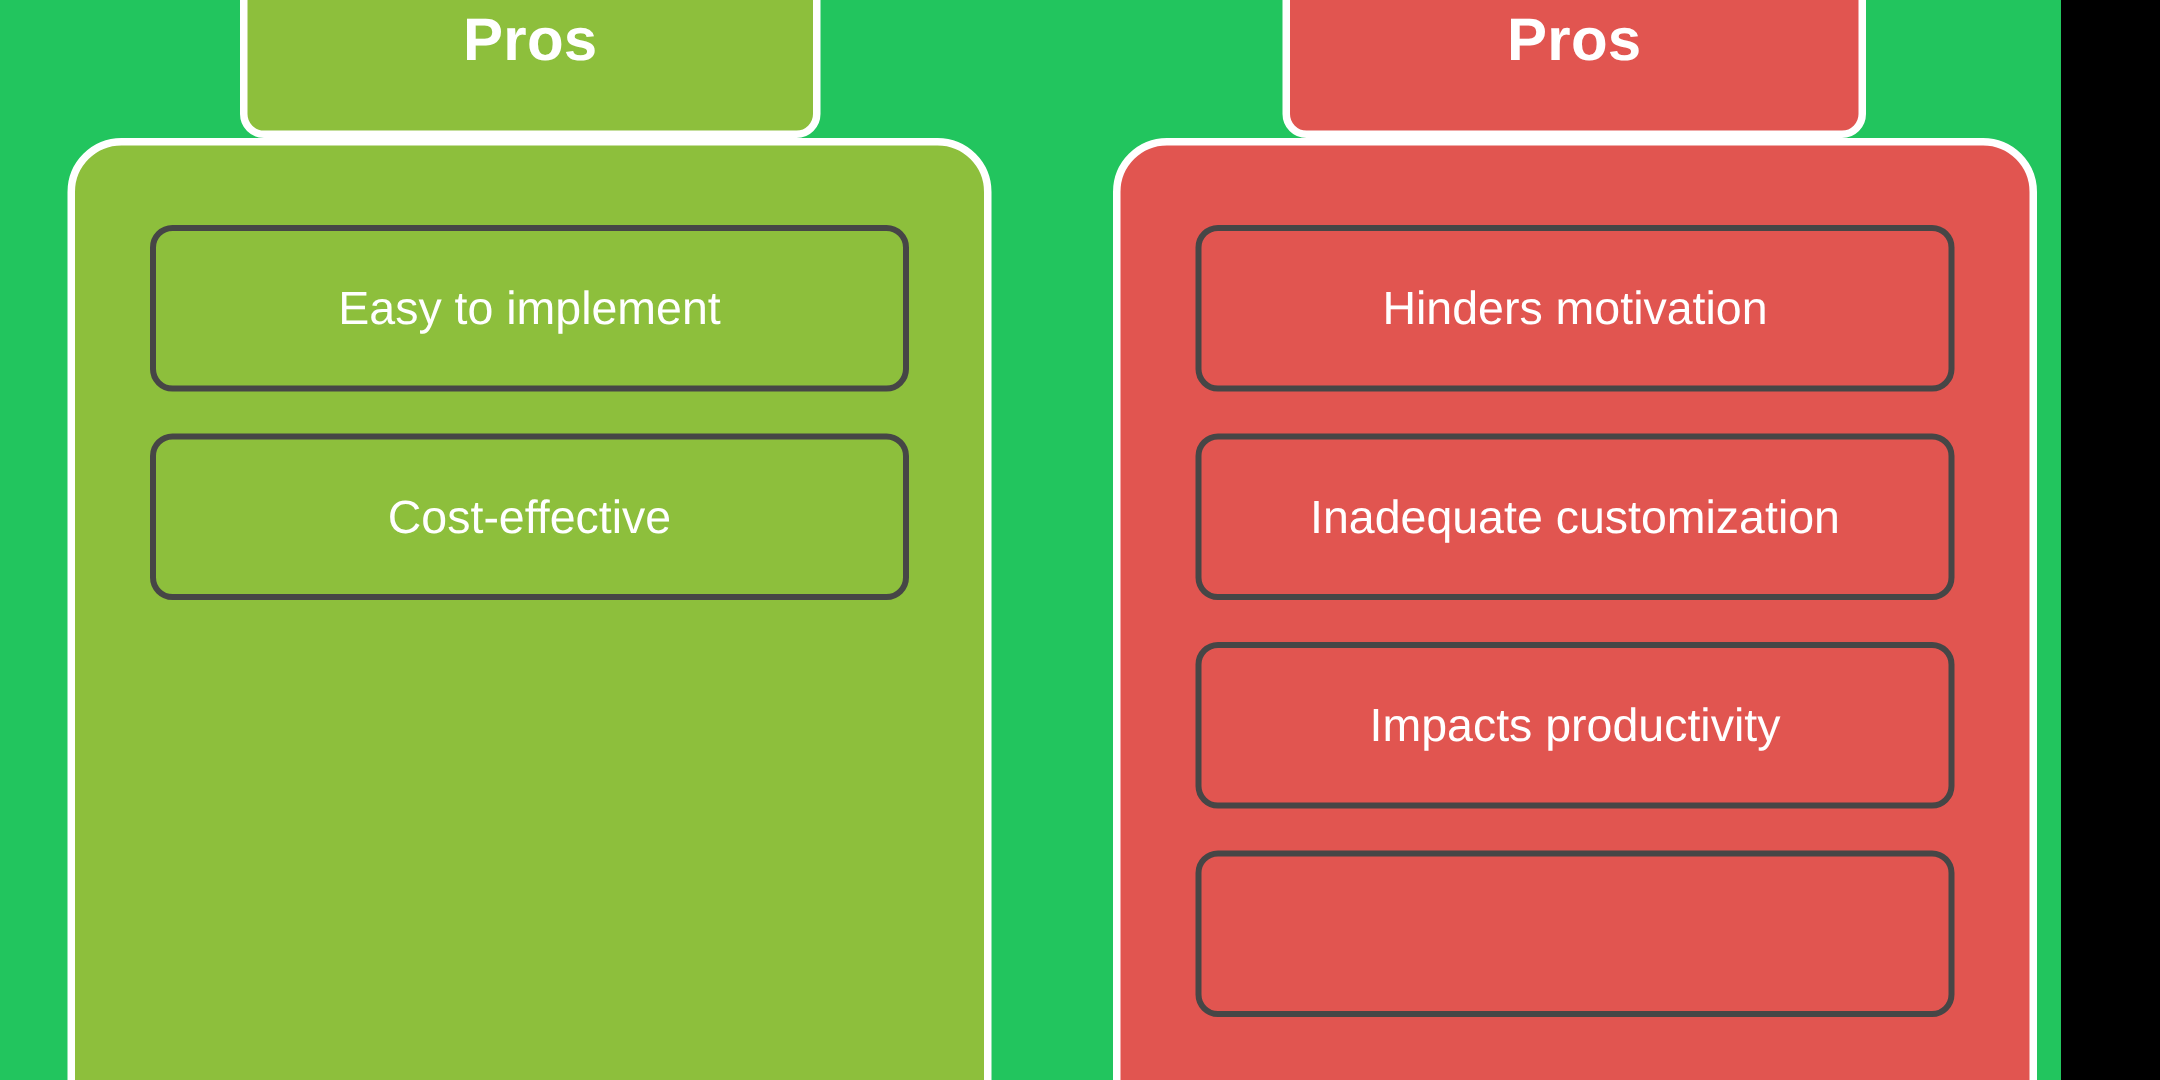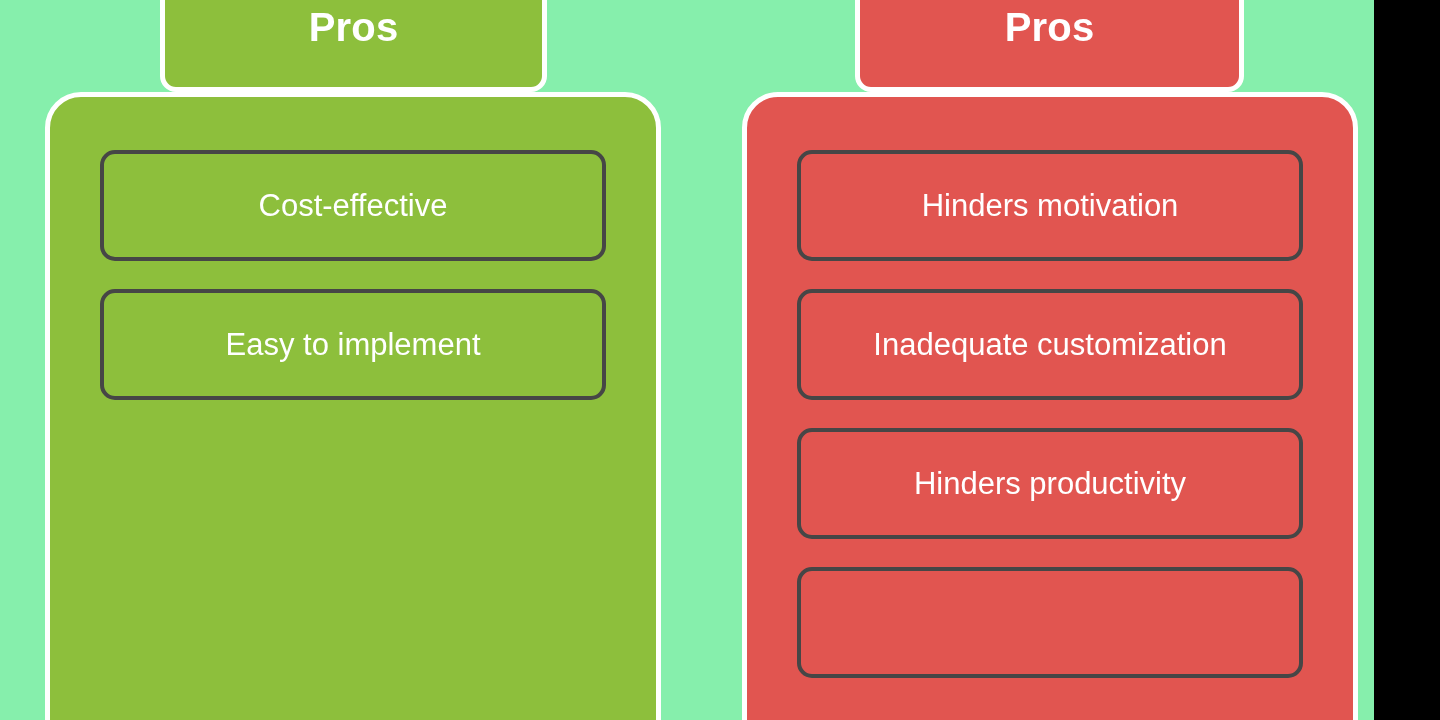--- a/index.html
+++ b/index.html
@@ -6,21 +6,21 @@
   * { margin:0; padding:0; box-sizing:border-box; }
   html, body {
     width:1440px; height:720px;
     background:#000000;
     overflow:hidden;
     font-family:"Liberation Sans", sans-serif;
   }
   #stage {
     position:relative;
     width:1374px; height:720px;
-    background:#86efac;
+    background:#22c55e;
   }
 
   
   .column {
     position:absolute;
     top:0;
   }
 
   
   .header-tab {
@@ -92,25 +92,25 @@
 
   <div class="column" id="pros-column">
 
     <div class="header-tab" id="pros-tab">
       <span class="tab-label">Pros</span>
     </div>
 
     <div class="panel" id="pros-panel">
 
       <div class="item-card">
-        <span class="item-label">Cost-effective</span>
+        <span class="item-label">Easy to implement</span>
       </div>
 
       <div class="item-card">
-        <span class="item-label">Easy to implement</span>
+        <span class="item-label">Cost-effective</span>
       </div>
 
     </div>
   </div>
 
   <div class="column" id="cons-column">
 
     <div class="header-tab" id="cons-tab">
       <span class="tab-label">Pros</span>
     </div>
@@ -120,21 +120,21 @@
 
       <div class="item-card">
         <span class="item-label">Hinders motivation</span>
       </div>
 
       <div class="item-card">
         <span class="item-label">Inadequate customization</span>
       </div>
 
       <div class="item-card">
-        <span class="item-label">Hinders productivity</span>
+        <span class="item-label">Impacts productivity</span>
       </div>
 
       <div class="item-card">
         <span class="item-label"></span>
       </div>
 
     </div>
   </div>
 
 </div>

